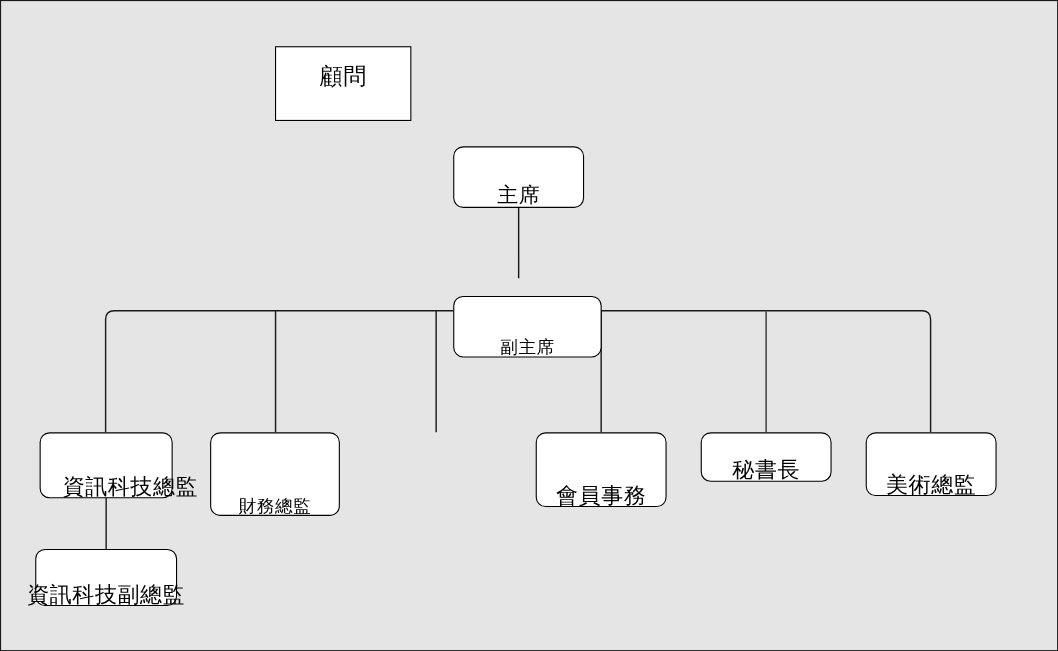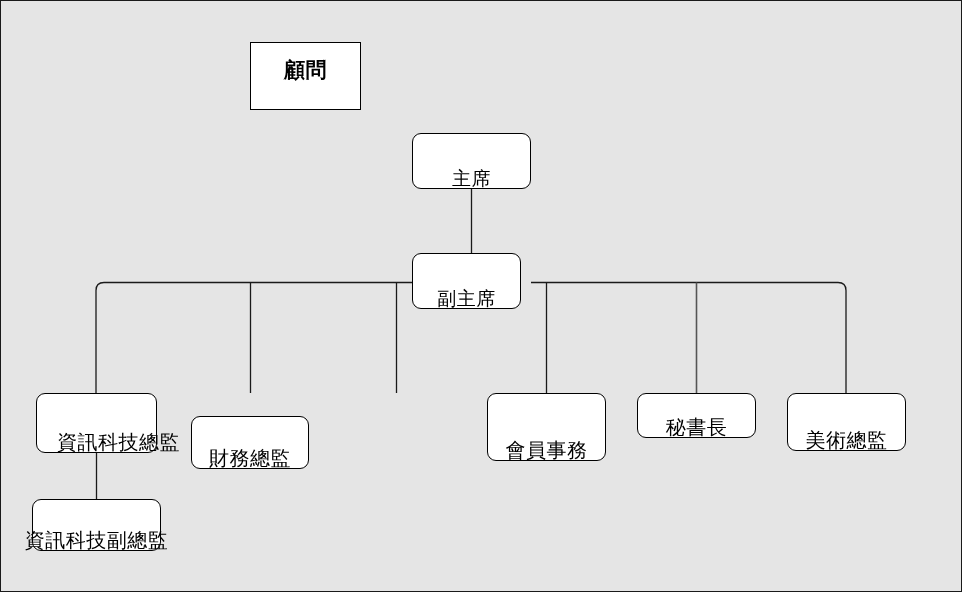--- a/index.html
+++ b/index.html
@@ -62,37 +62,37 @@
 
       <path d="M249.5,281.5 L249.5,392"></path>
       <path d="M395.5,281.5 L395.5,392"></path>
       <path d="M545.5,281.5 L545.5,392"></path>
       <path d="M695.5,281.5 L695.5,392" stroke="#555555" stroke-width="1.6"></path>
 
       <path d="M95.5,450 L95.5,498"></path>
     </g>
   </svg>
 
-  <div class="node square top-aligned" style="left:249px; top:41px; width:111px; height:68px; font-size:21px;font-weight:bold;">
+  <div class="node square top-aligned" style="left:249px; top:41px; width:124px; height:68px; font-size:21px;">
     <span class="label">顧問</span>
   </div>
 
   <div class="node rounded" style="left:411px; top:132px; width:119px; height:56px; font-size:19px;">
     <span class="label">主席</span>
   </div>
 
-  <div class="node rounded" style="left:411px; top:252px; width:109px; height:56px; font-size:19px;">
+  <div class="node rounded" style="left:411px; top:268px; width:135px; height:56px; font-size:16px;">
     <span class="label">副主席</span>
   </div>
 
   <div class="node rounded" style="left:35px; top:392px; width:121px; height:60px; font-size:20px;padding-left:44px;">
     <span class="label">資訊科技總監</span>
   </div>
 
-  <div class="node rounded" style="left:190px; top:392px; width:118px; height:53px; font-size:20px;margin-top:23px;">
+  <div class="node rounded" style="left:190px; top:392px; width:118px; height:76px; font-size:16px;">
     <span class="label">財務總監</span>
   </div>
 
 
   <div class="node rounded" style="left:486px; top:392px; width:119px; height:68px; font-size:20px;">
     <span class="label">會員事務</span>
   </div>
 
   <div class="node rounded" style="left:636px; top:392px; width:119px; height:45px; font-size:20px;">
     <span class="label">秘書長</span>

